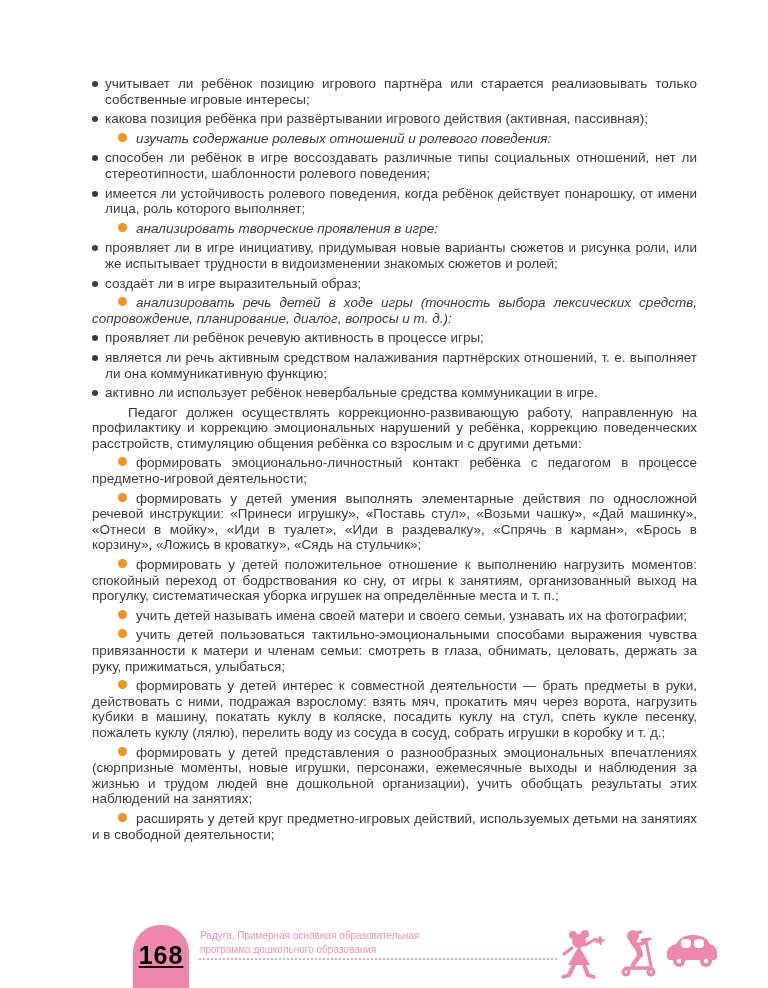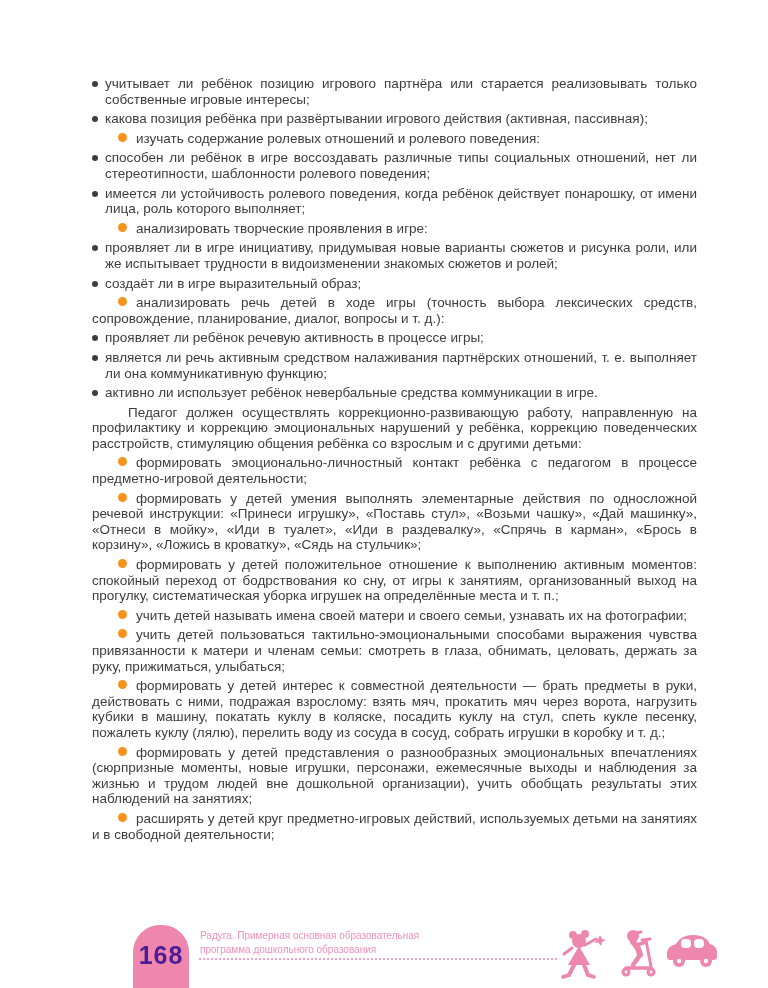--- a/index.html
+++ b/index.html
@@ -9,31 +9,31 @@
   }
   .content{
     position:absolute;left:88px;top:72px;width:613px;
     font-size:13.5px;line-height:15.6px;text-align:justify;
     -webkit-hyphens:auto;hyphens:auto;
   }
   .content p{margin:4px;}
   .dot{display:inline-block;border-radius:50%;position:relative;top:-1px;}
   .dot-orange{width:9px;height:9px;background:#f6921e;margin-right:9px;}
   .dot-black{width:6px;height:6px;background:#3d3d3d;margin-right:7px;}
-  .li-main{text-indent:26px;}
+  .li-main{text-indent:26px;font-style:italic;}
   .li-main2{text-indent:26px;margin-top:3px;}
   .li-sub{margin-left:40px;padding-left:13px;text-indent:-13px;}
   .para{text-indent:36px;margin-top:7px;margin-bottom:5px;}
 
   
   .page-badge{
     position:absolute;left:133px;top:925px;width:56px;height:63px;
     background:#ee86ae;border-radius:27px 27px 0 0;
-    color:#4c1d95;font-weight:bold;font-size:25px;letter-spacing:1px;
-    text-align:center;line-height:1;box-sizing:border-box;padding-top:18px;
+    color:#000000;font-weight:bold;font-size:25px;letter-spacing:1px;
+    text-align:center;line-height:1;box-sizing:border-box;padding-top:18px;text-decoration:underline;
   }
   .footer-caption{
     position:absolute;left:200px;top:929px;width:360px;
     color:#f091b7;font-size:10px;line-height:14.3px;text-align:left;
   }
   .dotted-sep{
     position:absolute;left:199px;top:958px;width:358px;height:0;
     border-bottom:2px dotted #f2a2c3;
   }
   .footer-icons{
@@ -54,21 +54,21 @@
   <p class="li-main"><span class="dot dot-orange"></span><span>анализировать творческие проявления в игре:</span></p>
   <p class="li-sub"><span class="dot dot-black"></span><span>проявляет ли в игре инициативу, придумывая новые варианты сюжетов и рисунка роли, или же испытывает трудности в видоизменении знакомых сюжетов и ролей;</span></p>
   <p class="li-sub"><span class="dot dot-black"></span><span>создаёт ли в игре выразительный образ;</span></p>
   <p class="li-main"><span class="dot dot-orange"></span><span>анализировать речь детей в ходе игры (точность выбора лексических средств, сопровождение, планирование, диалог, вопросы и т. д.):</span></p>
   <p class="li-sub"><span class="dot dot-black"></span><span>проявляет ли ребёнок речевую активность в процессе игры;</span></p>
   <p class="li-sub"><span class="dot dot-black"></span><span>является ли речь активным средством налаживания партнёрских отношений, т. е. выполняет ли она коммуникативную функцию;</span></p>
   <p class="li-sub"><span class="dot dot-black"></span><span>активно ли использует ребёнок невербальные средства коммуникации в игре.</span></p>
   <p class="para"><span>Педагог должен осуществлять коррекционно-развивающую работу, направленную на профилактику и коррекцию эмоциональных нарушений у ребёнка, коррекцию поведенческих расстройств, стимуляцию общения ребёнка со взрослым и с другими детьми:</span></p>
   <p class="li-main2"><span class="dot dot-orange"></span><span>формировать эмоционально-личностный контакт ребёнка с педагогом в процессе предметно-игровой деятельности;</span></p>
   <p class="li-main2"><span class="dot dot-orange"></span><span>формировать у детей умения выполнять элементарные действия по односложной речевой инструкции: «Принеси игрушку», «Поставь стул», «Возьми чашку», «Дай машинку», «Отнеси в мойку», «Иди в туалет», «Иди в раздевалку», «Спрячь в карман», «Брось в корзину», «Ложись в кроватку», «Сядь на стульчик»;</span></p>
-  <p class="li-main2"><span class="dot dot-orange"></span><span>формировать у детей положительное отношение к выполнению активным моментов: спокойный переход от бодрствования ко сну, от игры к занятиям, организованный выход на прогулку, систематическая уборка игрушек на определённые места и т. п.;</span></p>
+  <p class="li-main2"><span class="dot dot-orange"></span><span>формировать у детей положительное отношение к выполнению нагрузить моментов: спокойный переход от бодрствования ко сну, от игры к занятиям, организованный выход на прогулку, систематическая уборка игрушек на определённые места и т. п.;</span></p>
   <p class="li-main2"><span class="dot dot-orange"></span><span>учить детей называть имена своей матери и своего семьи, узнавать их на фотографии;</span></p>
   <p class="li-main2"><span class="dot dot-orange"></span><span>учить детей пользоваться тактильно-эмоциональными способами выражения чувства привязанности к матери и членам семьи: смотреть в глаза, обнимать, целовать, держать за руку, прижиматься, улыбаться;</span></p>
   <p class="li-main2"><span class="dot dot-orange"></span><span>формировать у детей интерес к совместной деятельности — брать предметы в руки, действовать с ними, подражая взрослому: взять мяч, прокатить мяч через ворота, нагрузить кубики в машину, покатать куклу в коляске, посадить куклу на стул, спеть кукле песенку, пожалеть куклу (лялю), перелить воду из сосуда в сосуд, собрать игрушки в коробку и т. д.;</span></p>
   <p class="li-main2"><span class="dot dot-orange"></span><span>формировать у детей представления о разнообразных эмоциональных впечатлениях (сюрпризные моменты, новые игрушки, персонажи, ежемесячные выходы и наблюдения за жизнью и трудом людей вне дошкольной организации), учить обобщать результаты этих наблюдений на занятиях;</span></p>
   <p class="li-main2"><span class="dot dot-orange"></span><span>расширять у детей круг предметно-игровых действий, используемых детьми на занятиях и в свободной деятельности;</span></p>
 </div>
 
 <div class="page-badge">
   <span>168</span>
 </div>

